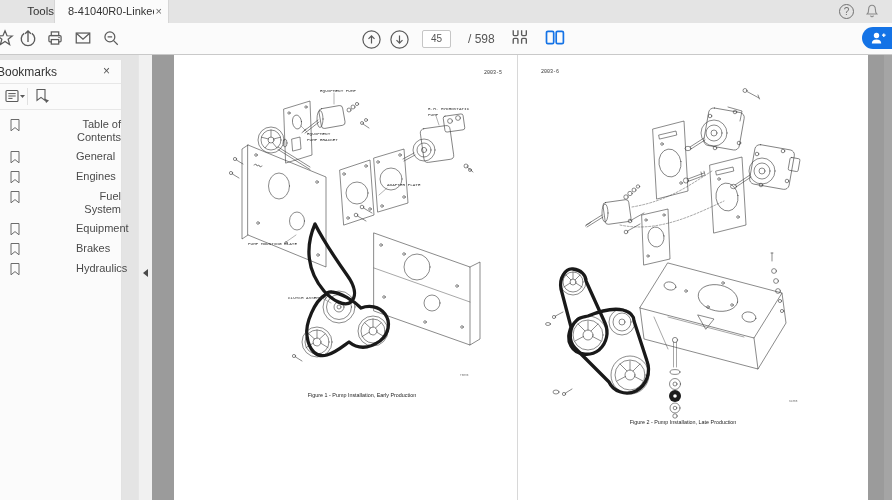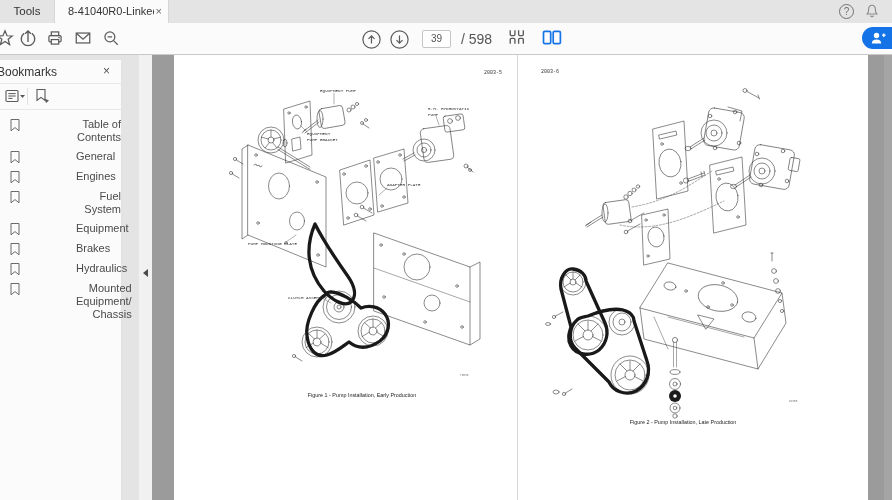--- a/index.html
+++ b/index.html
@@ -1,39 +1,39 @@
 <!DOCTYPE html>
 <html><head>
 <meta charset="utf-8">
 <style>
   html,body{margin:0;padding:0;}
   body{width:892px;height:500px;position:relative;overflow:hidden;
        font-family:"Liberation Sans",sans-serif;background:#e4e4e4;}
   
   .titlebar{position:absolute;top:0;left:0;width:892px;height:23px;background:#e4e4e4;}
   .tab-tools{position:absolute;left:0;top:0;width:54px;height:23px;line-height:23px;
-             text-align:center;font-size:11.5px;color:#333;}
+             text-align:right;font-size:11.5px;color:#333;}
   .tab-doc{position:absolute;left:54px;top:0;width:113px;height:23px;background:#fbfbfb;
            border-left:1px solid #d6d6d6;border-right:1px solid #d6d6d6;
            font-size:11px;color:#333;line-height:23px;}
   .tab-doc .doc-label{padding-left:13px;display:inline-block;max-width:86px;overflow:hidden;white-space:nowrap;}
   .tab-doc .tab-close{position:absolute;right:6px;top:0;font-size:11px;color:#666;cursor:default;}
   .tb-help{position:absolute;right:38px;top:4px;width:15px;height:15px;border:1.2px solid #707070;
            border-radius:50%;color:#707070;font-size:10px;line-height:14px;text-align:center;box-sizing:border-box;}
   .tb-bell{position:absolute;right:12px;top:3px;width:16px;height:16px;color:#8a8a8a;}
   
   .toolbar{position:absolute;top:23px;left:0;width:892px;height:31px;background:#fbfbfb;
            border-bottom:1px solid #c9c9c9;}
   .ticon{position:absolute;top:6px;width:20px;height:20px;color:#5a5a5a;}
   .ticon svg{display:block;}
   .tb-center{position:absolute;left:362px;top:4px;height:24px;display:flex;align-items:center;}
   .circlebtn{width:19px;height:19px;color:#5a5a5a;}
   .pagebox{width:27px;height:16px;margin-left:13px;border:1px solid #c6c6c6;border-radius:2px;
            background:#fff;font-size:10px;color:#555;text-align:center;line-height:16px;}
-  .pagetotal{margin-left:10px;font-size:14px;color:#555;white-space:nowrap;}
+  .pagetotal{margin-left:17px;font-size:12px;color:#555;white-space:nowrap;}
   .gridicon{margin-left:16px;color:#5a5a5a;}
   .twopage{margin-left:15px;color:#1473e6;}
   .sharepill{position:absolute;right:-10px;top:4px;width:40px;height:22px;border-radius:11px;
              background:#1473e6;}
   .sharepill svg{position:absolute;left:8px;top:3px;}
   .dn{margin-left:9px;}
   
   .content{position:absolute;top:55px;left:0;right:0;bottom:0;}
   .bookmarks{position:absolute;left:0;top:5px;width:122px;height:100%;background:#fbfbfb;
              border-right:1px solid #e2e2e2;box-sizing:border-box;text-align:right;}
@@ -128,21 +128,21 @@
         <circle cx="9.5" cy="9.5" r="8.6" fill="none" stroke="currentColor" stroke-width="1.2"></circle>
         <path d="M9.5,13.5 L9.5,6 M6.5,8.8 L9.5,5.8 L12.5,8.8" fill="none" stroke="currentColor" stroke-width="1.2"></path>
       </svg>
     </div>
     <div class="circlebtn dn">
       <svg viewBox="0 0 19 19" width="19" height="19">
         <circle cx="9.5" cy="9.5" r="8.6" fill="none" stroke="currentColor" stroke-width="1.2"></circle>
         <path d="M9.5,5.5 L9.5,13 M6.5,10.2 L9.5,13.2 L12.5,10.2" fill="none" stroke="currentColor" stroke-width="1.2"></path>
       </svg>
     </div>
-    <div class="pagebox">39</div>
+    <div class="pagebox">45</div>
     <div class="pagetotal">/ 598</div>
     <div class="gridicon">
       <svg viewBox="0 0 17 16" width="19" height="18">
         <path d="M2,2 V5.8 Q2,6.8 3,6.8 H5.2 Q6.2,6.8 6.2,5.8 V2" fill="none" stroke="currentColor" stroke-width="1.2"></path>
         <path d="M9.5,2 V5.8 Q9.5,6.8 10.5,6.8 H12.7 Q13.7,6.8 13.7,5.8 V2" fill="none" stroke="currentColor" stroke-width="1.2"></path>
         <path d="M2,14 V10.2 Q2,9.2 3,9.2 H5.2 Q6.2,9.2 6.2,10.2 V14" fill="none" stroke="currentColor" stroke-width="1.2"></path>
         <path d="M9.5,14 V10.2 Q9.5,9.2 10.5,9.2 H12.7 Q13.7,9.2 13.7,10.2 V14" fill="none" stroke="currentColor" stroke-width="1.2"></path>
       </svg>
     </div>
     <div class="twopage">
@@ -220,26 +220,20 @@
         <span class="bm-ico"><svg viewBox="0 0 12 14" width="12" height="14">
               <path d="M2,1.5 H10 V12.8 L6,9.6 L2,12.8 Z" fill="none" stroke="currentColor" stroke-width="1"></path>
             </svg></span>
         <span class="bm-label">Brakes</span>
       </div>
       <div class="bm-item">
         <span class="bm-ico"><svg viewBox="0 0 12 14" width="12" height="14">
               <path d="M2,1.5 H10 V12.8 L6,9.6 L2,12.8 Z" fill="none" stroke="currentColor" stroke-width="1"></path>
             </svg></span>
         <span class="bm-label">Hydraulics</span>
-      </div>
-      <div class="bm-item">
-        <span class="bm-ico"><svg viewBox="0 0 12 14" width="12" height="14">
-              <path d="M2,1.5 H10 V12.8 L6,9.6 L2,12.8 Z" fill="none" stroke="currentColor" stroke-width="1"></path>
-            </svg></span>
-        <span class="bm-label">Mounted Equipment/ Chassis</span>
       </div>
     </div>
   </aside>
 
   <div class="gutter">
     <div class="gutter-arrow"></div>
   </div>
 
   <div class="viewer">
 

